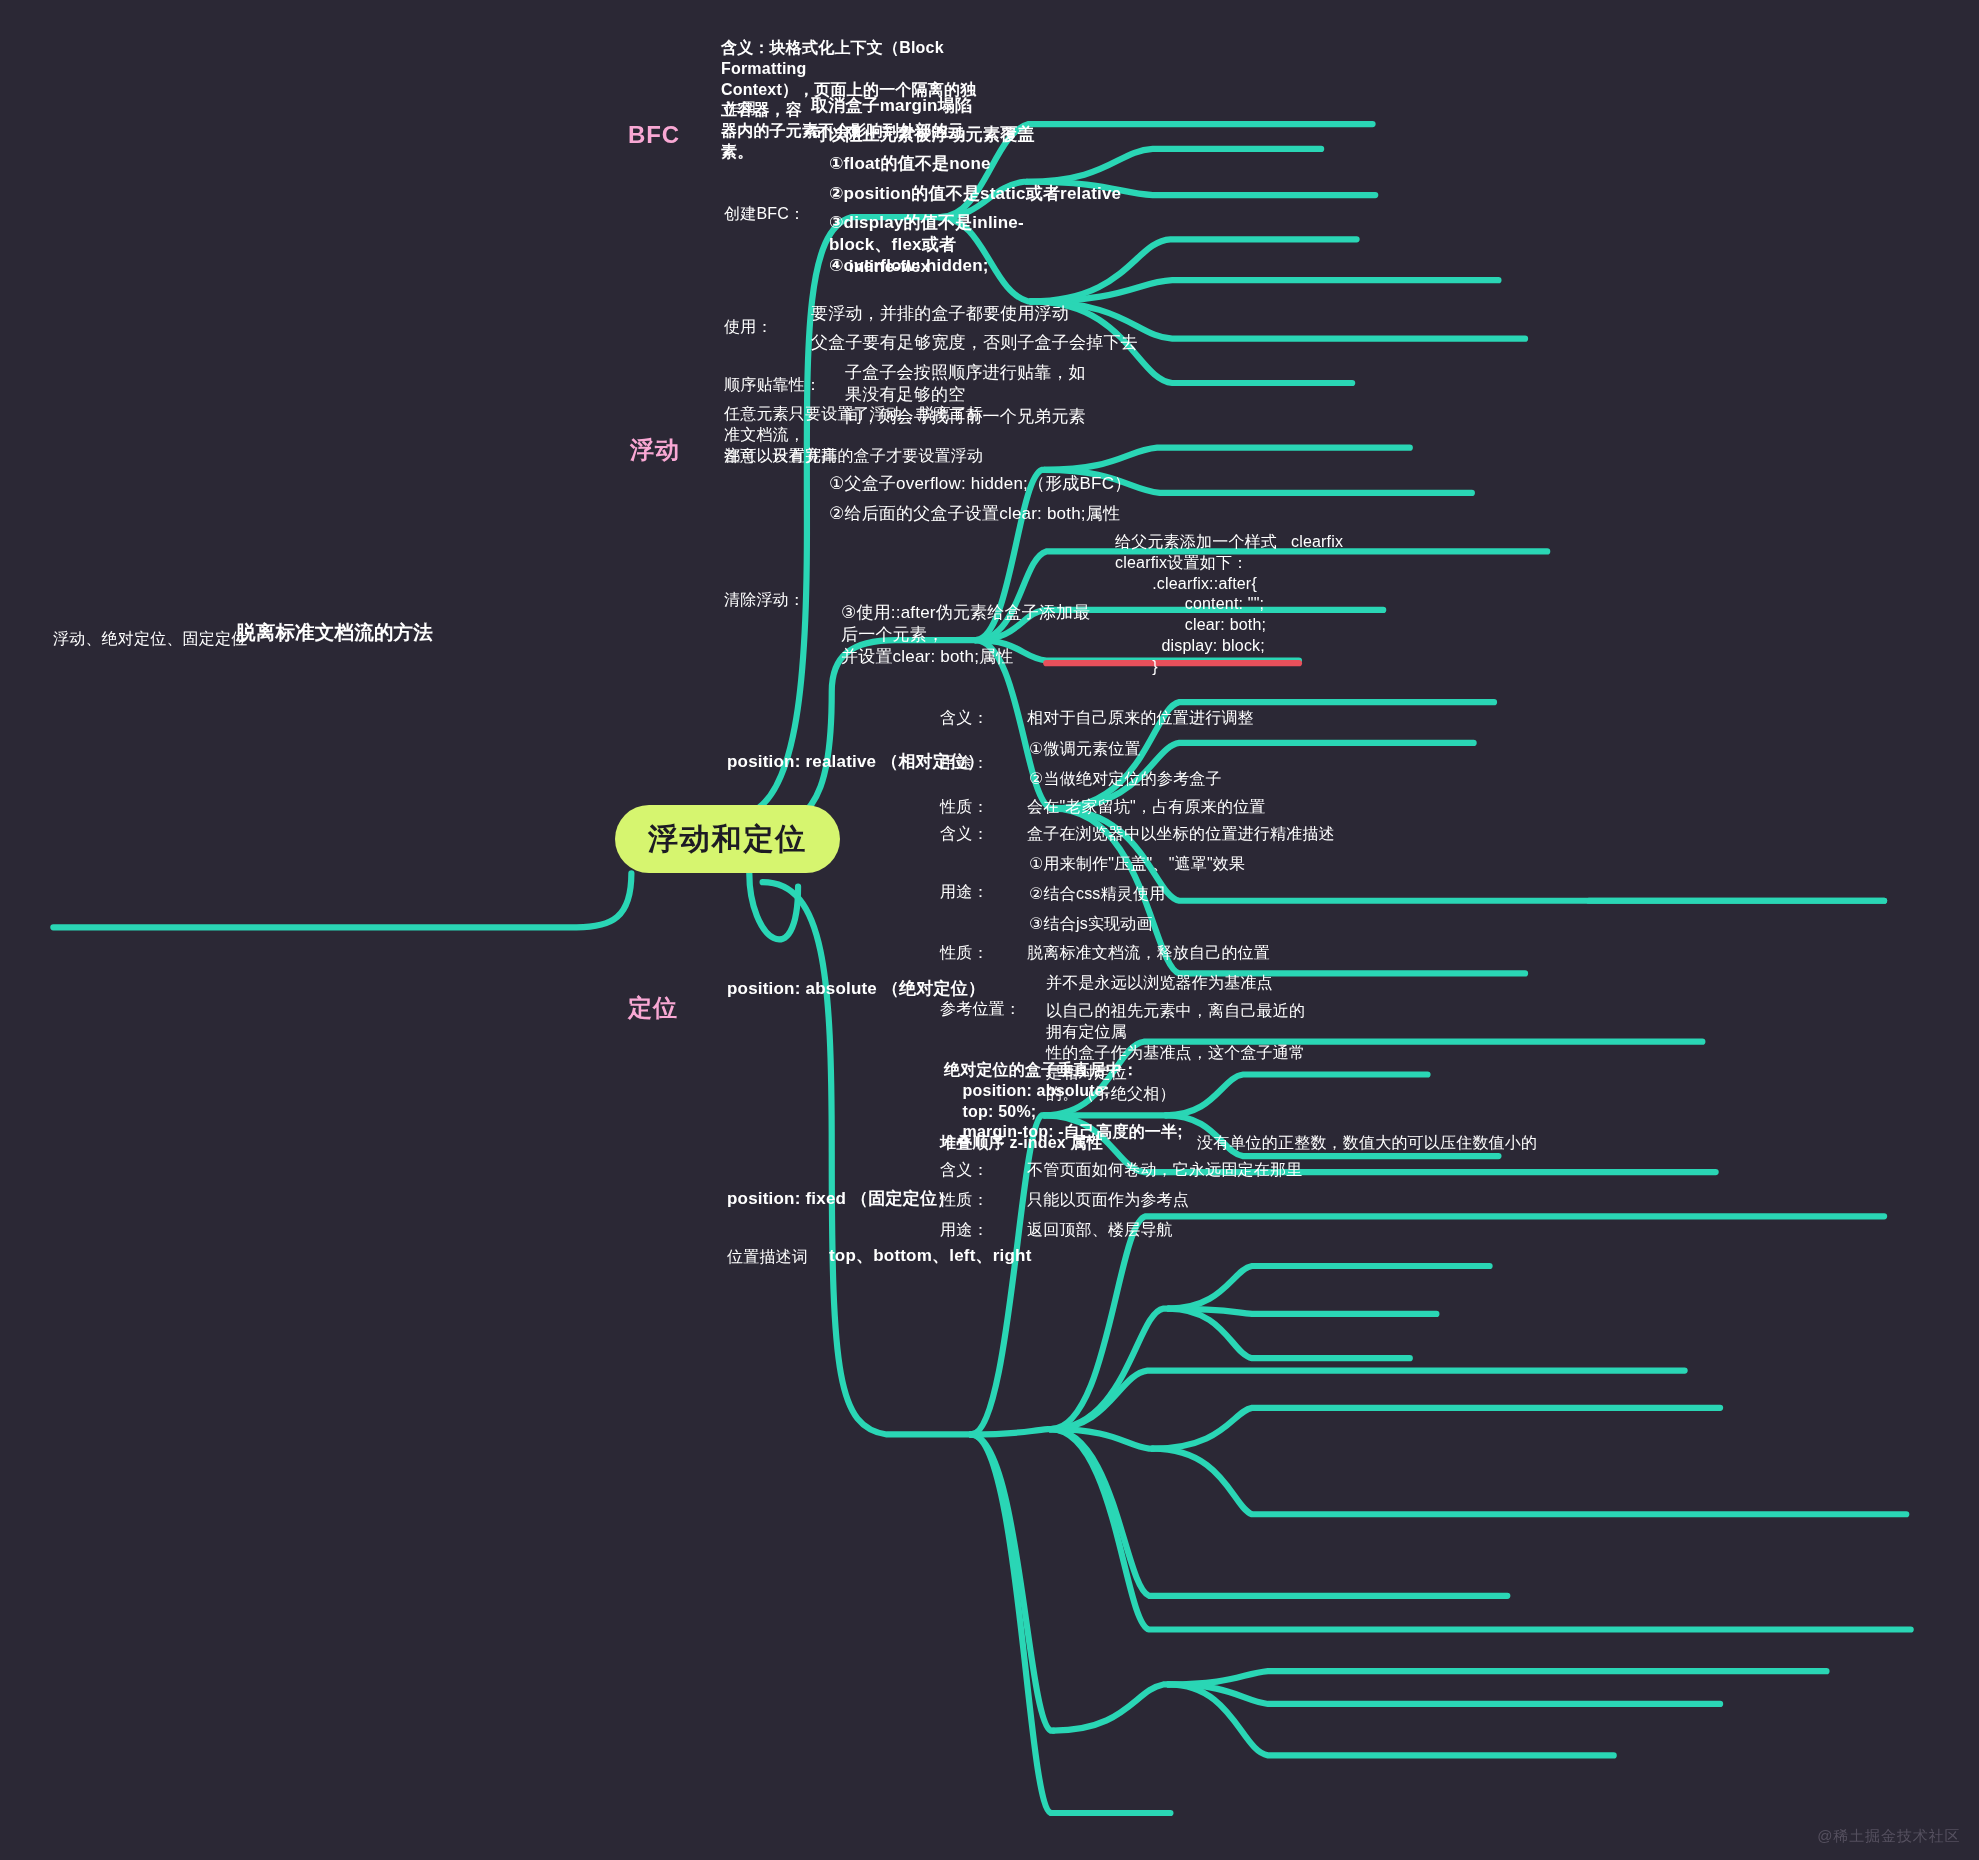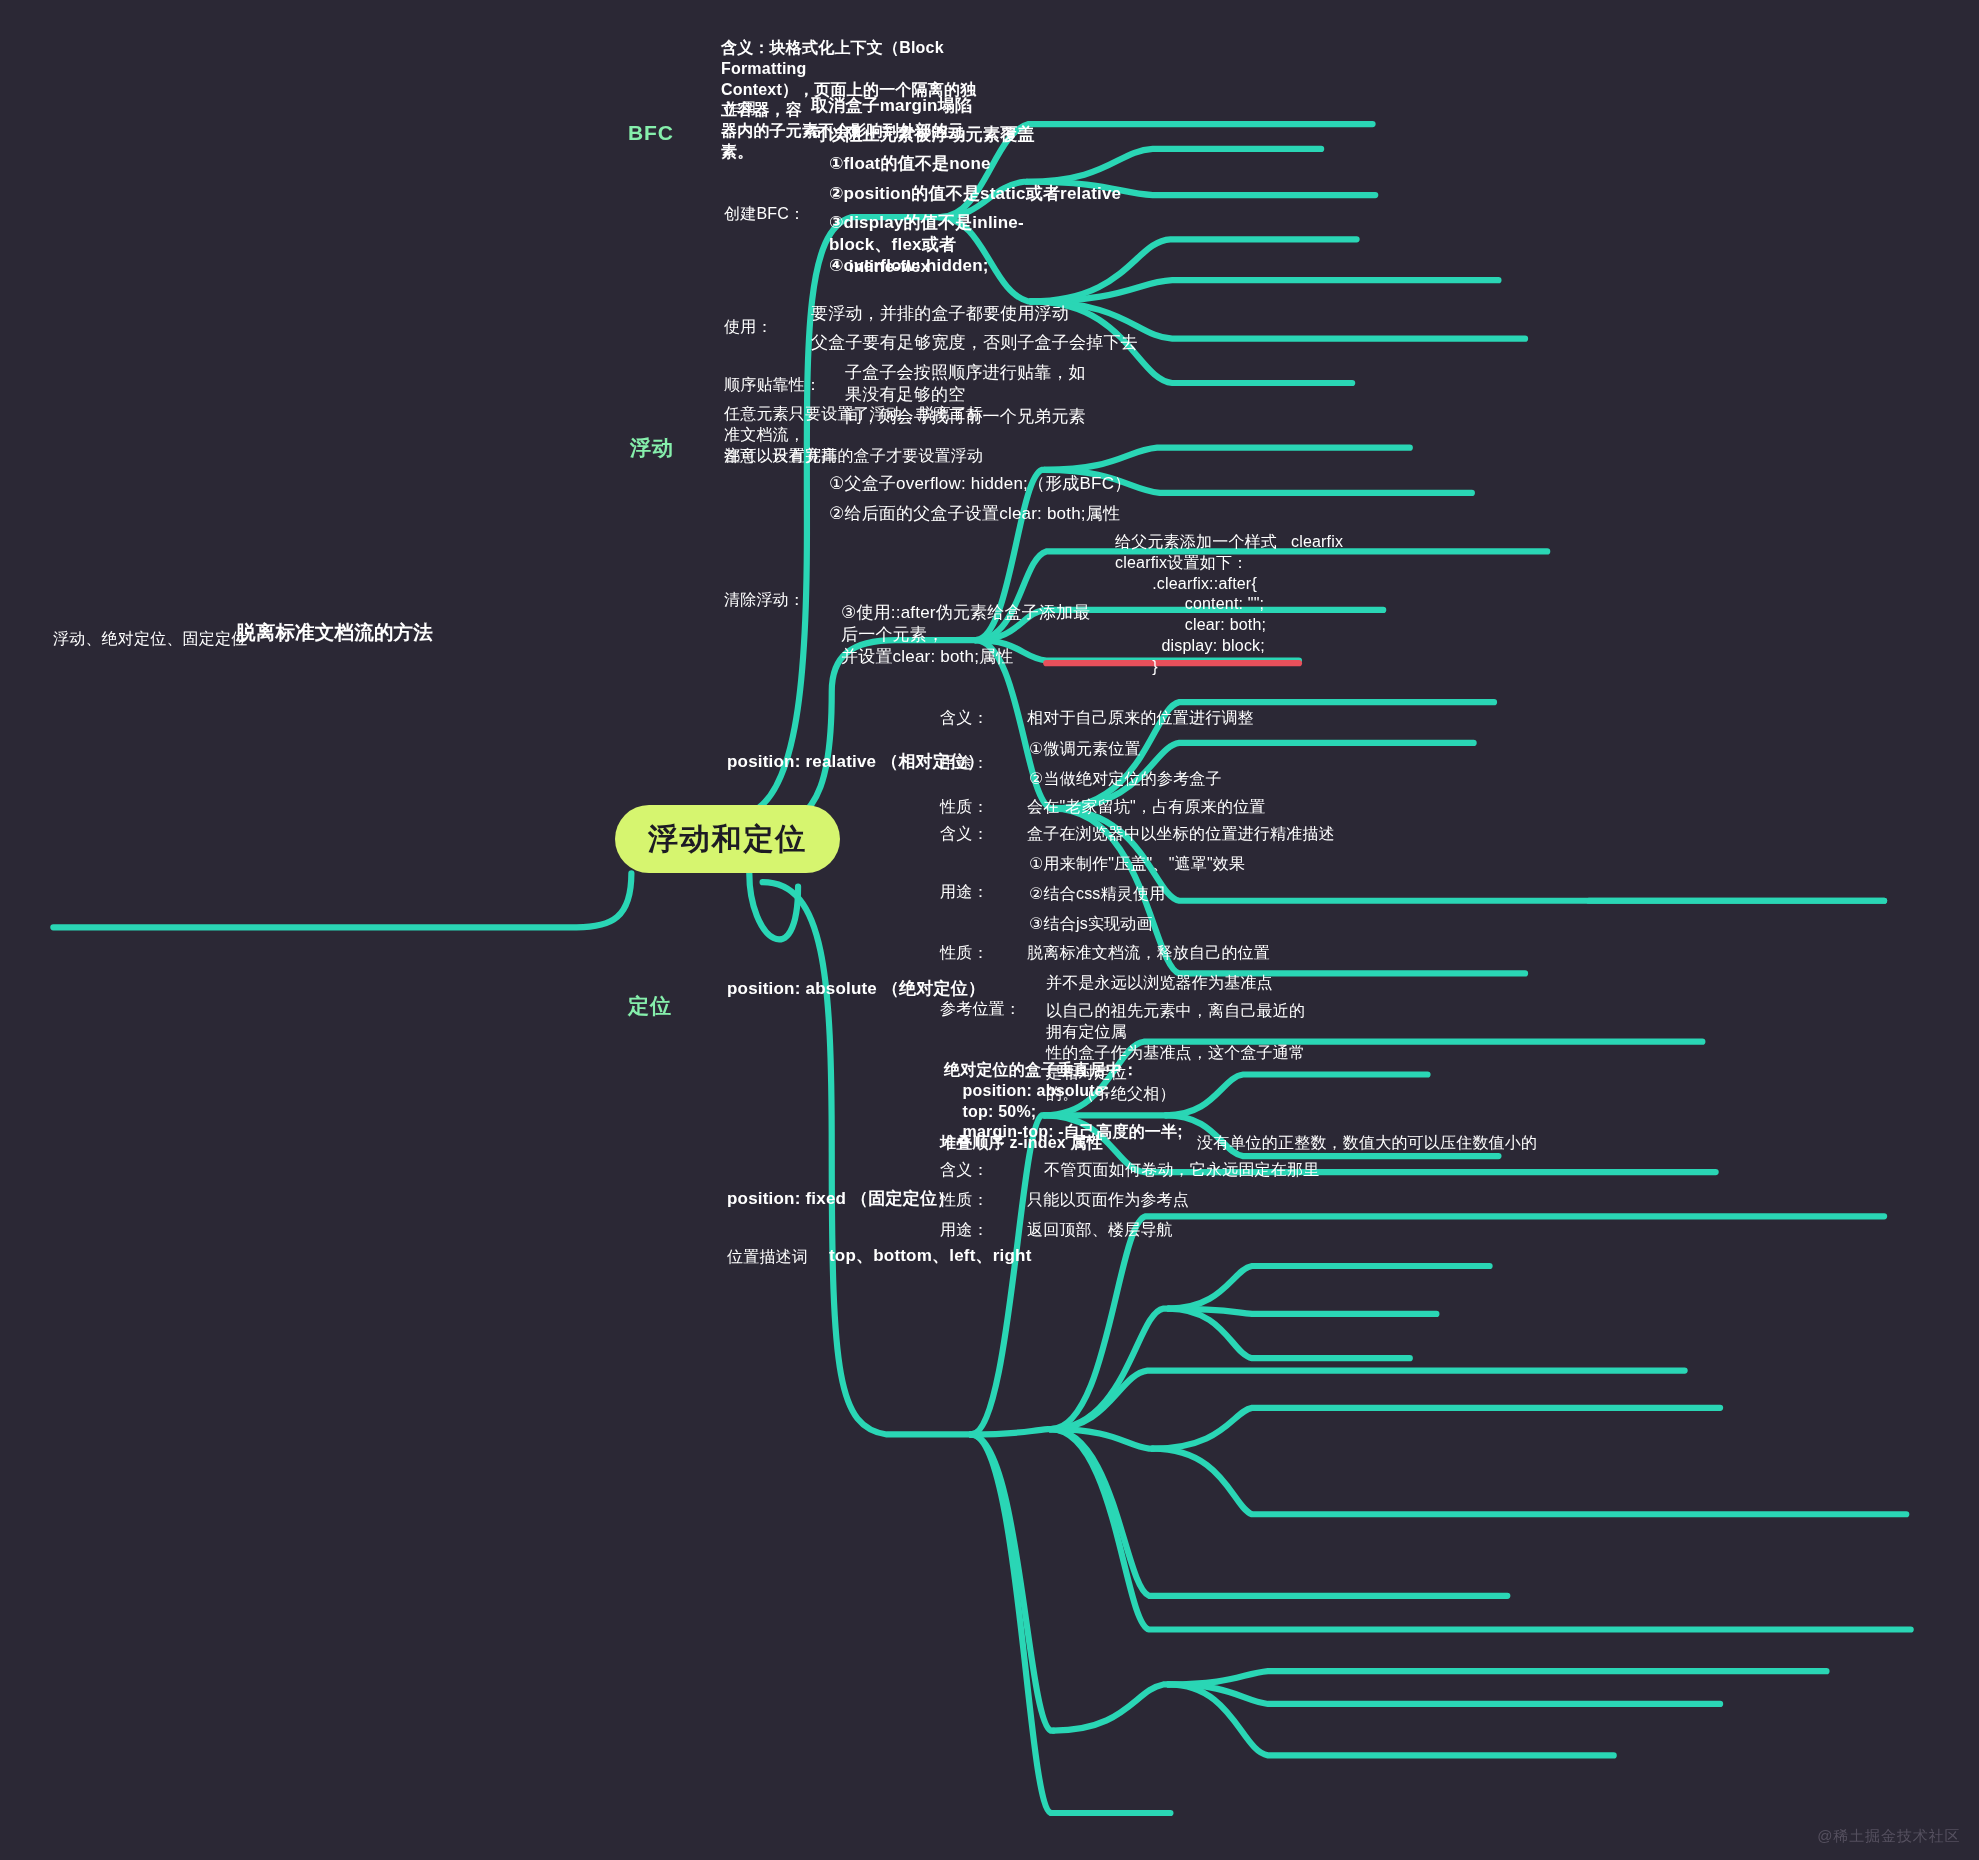--- a/index.html
+++ b/index.html
@@ -38,23 +38,23 @@
     display:flex;
     align-items:center;
     justify-content:center;
     font-size:30px;
     font-weight:bold;
     letter-spacing:1.8px;
   }
   
   .branch-title{
     position:absolute;
-    color:#86efac;
+    color:#f9a8d4;
     font-weight:bold;
-    font-size:21px;
+    font-size:24px;
     letter-spacing:0.9px;
   }
   .watermark{
     position:absolute;
     right:19.5px;
     bottom:14px;
     color:#55505f;
     font-size:15px;
     letter-spacing:0.9px;
   }
@@ -230,21 +230,21 @@
     position: absolute;
     top: 50%;
     margin-top: -自己高度的一半;</div>
 
   <div class="node sz14 b" style="left:940px;top:1133px;">堆叠顺序 z-index 属性</div>
   <div class="node sz14" style="left:1197px;top:1133px;">没有单位的正整数，数值大的可以压住数值小的</div>
 
   <div class="node sz15 b" style="left:727px;top:1188px;">position: fixed （固定定位）</div>
 
   <div class="node sz14" style="left:940px;top:1160px;">含义：</div>
-  <div class="node sz14" style="left:1027px;top:1160px;margin-left:17px;">不管页面如何卷动，它永远固定在那里</div>
+  <div class="node sz14" style="left:1027px;top:1160px;">不管页面如何卷动，它永远固定在那里</div>
 
   <div class="node sz14" style="left:940px;top:1190px;">性质：</div>
   <div class="node sz14" style="left:1027px;top:1190px;">只能以页面作为参考点</div>
 
   <div class="node sz14" style="left:940px;top:1220px;">用途：</div>
   <div class="node sz14" style="left:1027px;top:1220px;">返回顶部、楼层导航</div>
 
   <div class="node sz14" style="left:727px;top:1247px;">位置描述词</div>
   <div class="node sz15 b" style="left:829px;top:1245px;">top、bottom、left、right</div>
 

